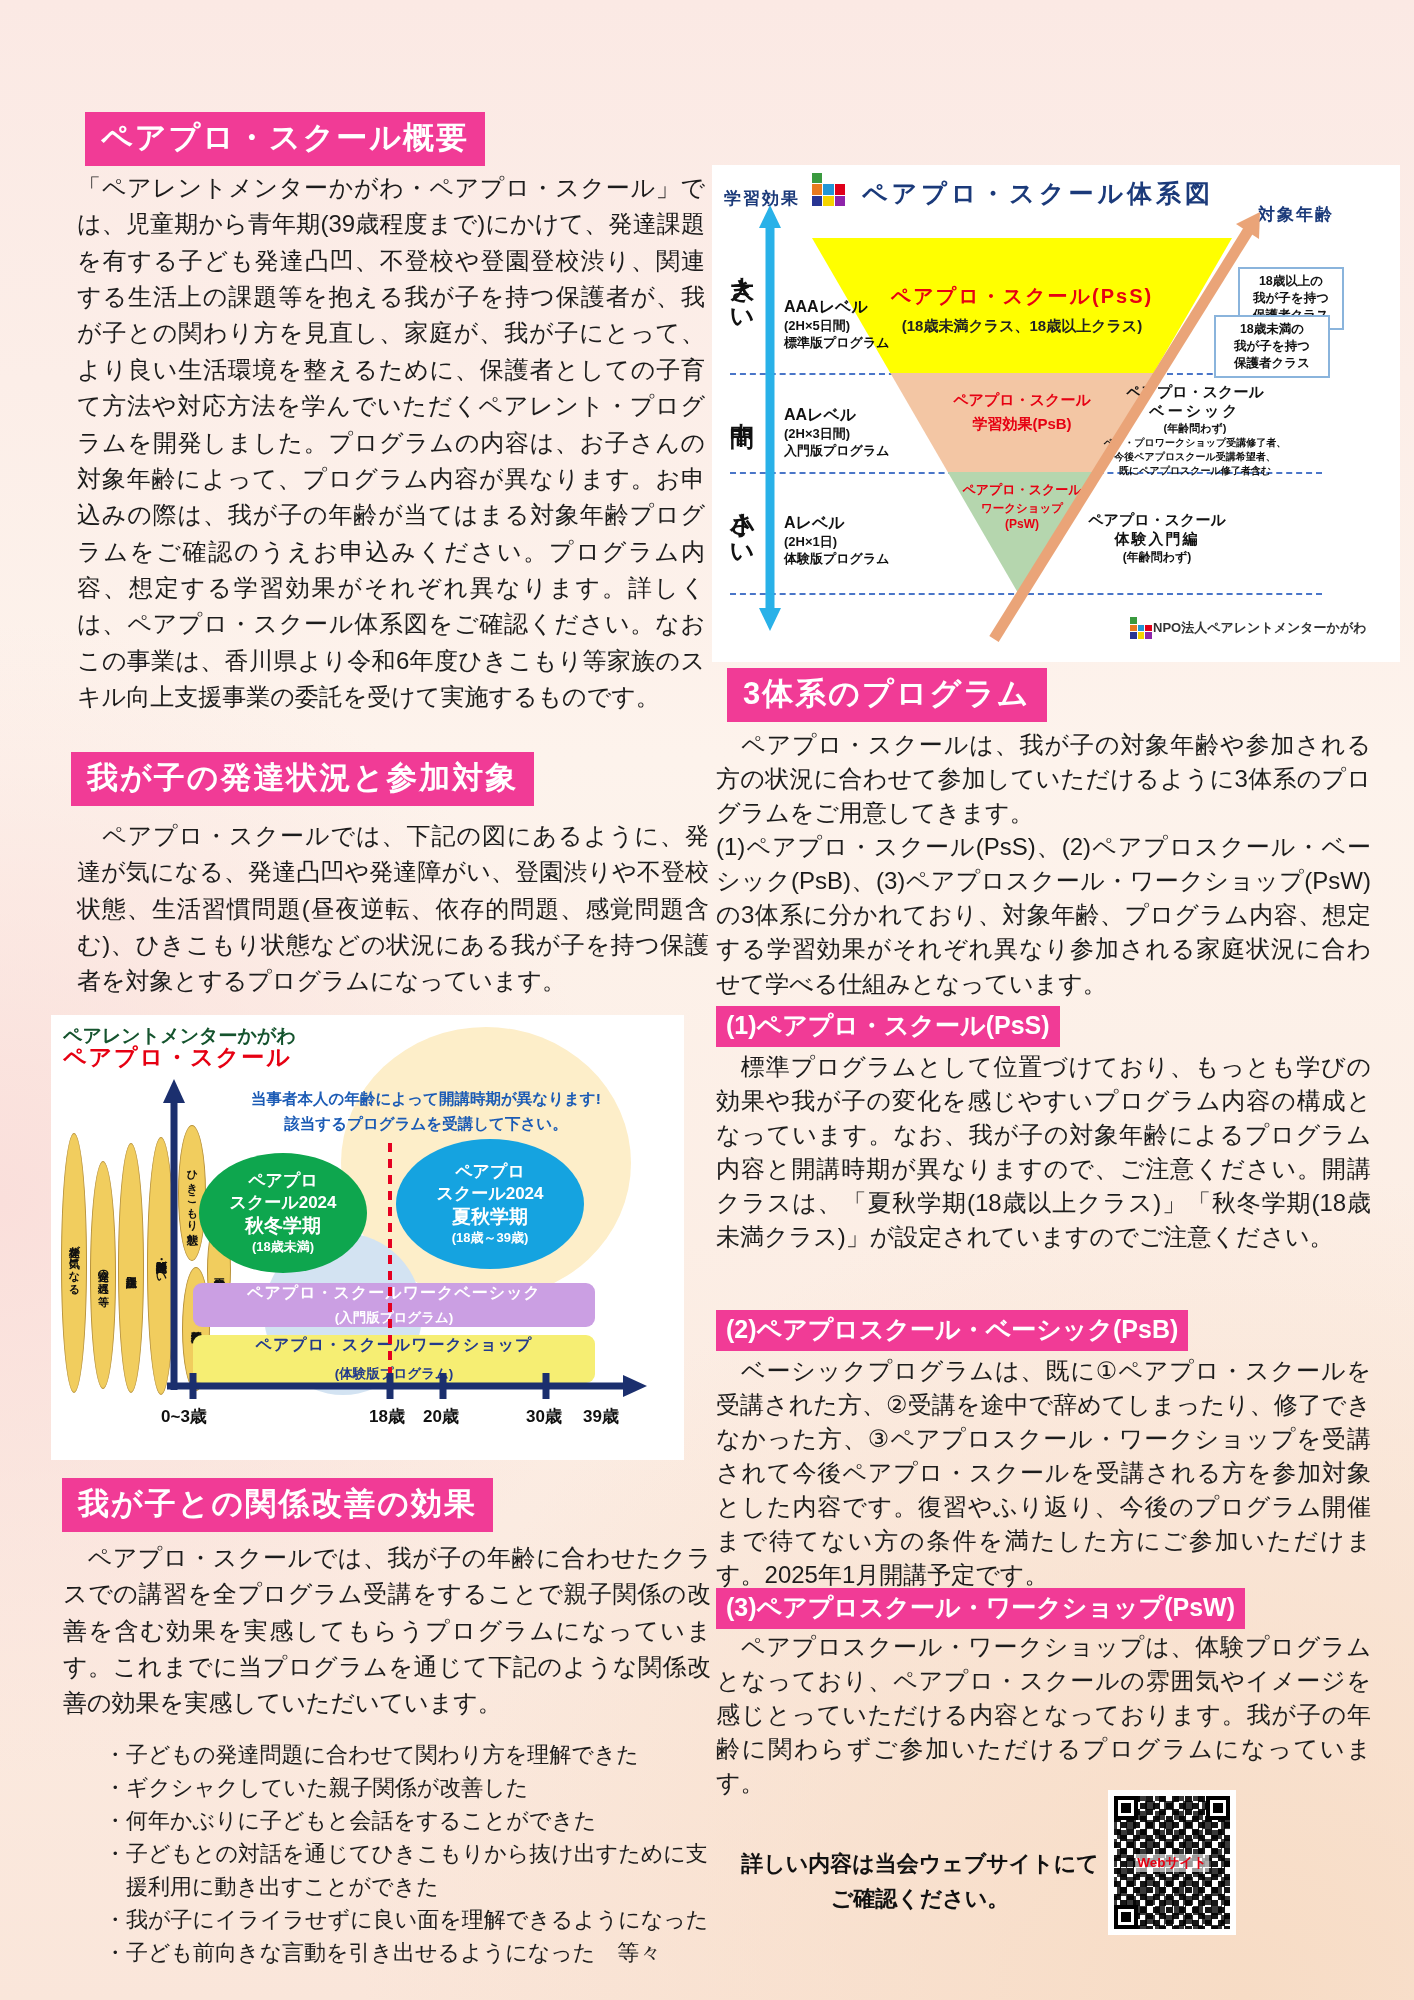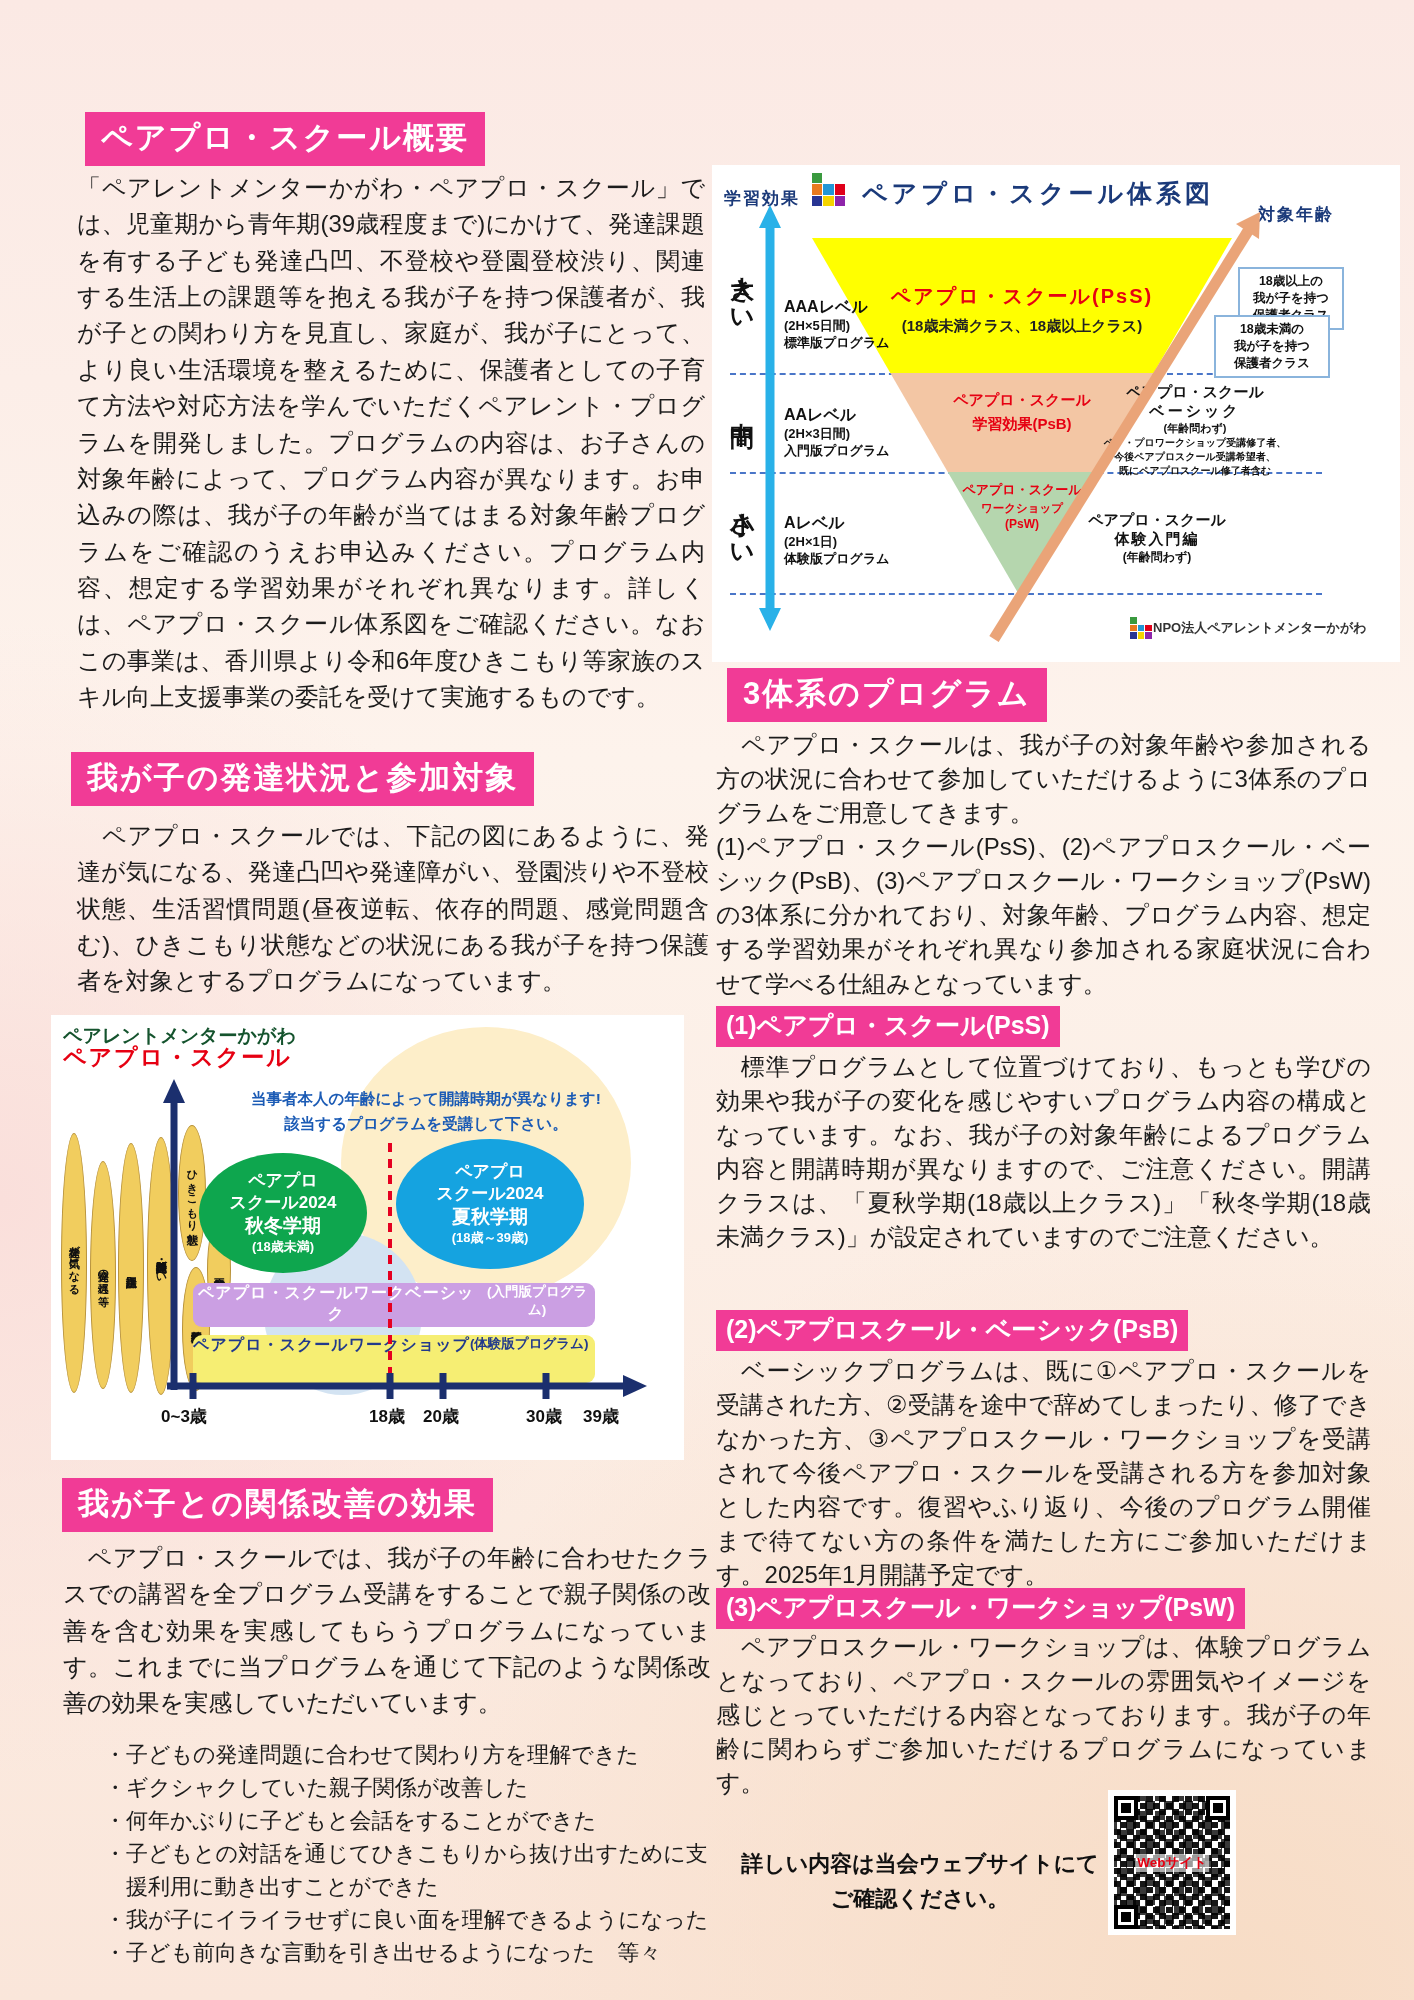--- a/index.html
+++ b/index.html
@@ -63,21 +63,21 @@
   .spindle{
     position:absolute;background:#f1cd5e;border:1.5px solid #b8923a;border-radius:50%;
     display:flex;align-items:center;justify-content:center;
   }
   .spindle span{writing-mode:vertical-rl;text-orientation:upright;font-size:11px;
     font-weight:bold;color:#111;line-height:1;letter-spacing:0}
   .oval{position:absolute;border-radius:50%;color:#fff;font-weight:bold;text-align:center;
     display:flex;flex-direction:column;justify-content:center;line-height:1.3}
   .oval .t1{font-size:17px}.oval .t3{font-size:19px}.oval .t4{font-size:13px}
   .bar{position:absolute;border-radius:9px;text-align:center;font-weight:bold;
-    display:flex;flex-direction:row;justify-content:flex-start;line-height:1.3}
+    display:flex;flex-direction:column;justify-content:space-between;line-height:1.3}
   .bar .b1{font-size:16px;letter-spacing:1px}.bar .b2{font-size:13.5px}
   .tick-lab{position:absolute;font-size:17px;font-weight:bold;color:#111;white-space:nowrap}
   
   .site-note{font-size:22px;font-weight:bold;color:#111;text-align:center;line-height:1.6}
   .qr{width:128px;height:145px;background:#fff;padding:6px;box-sizing:border-box}
   .qr-inner{position:relative;width:100%;height:100%;
     background:
       repeating-conic-gradient(#161616 0% 25%, #ffffff 25% 50%) 0 0/ 13px 13px,
       #fff}
   .qr-inner::before{content:"";position:absolute;inset:0;

